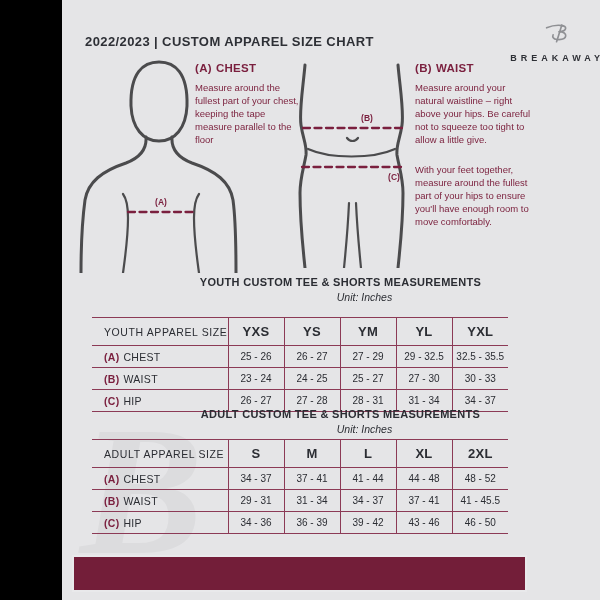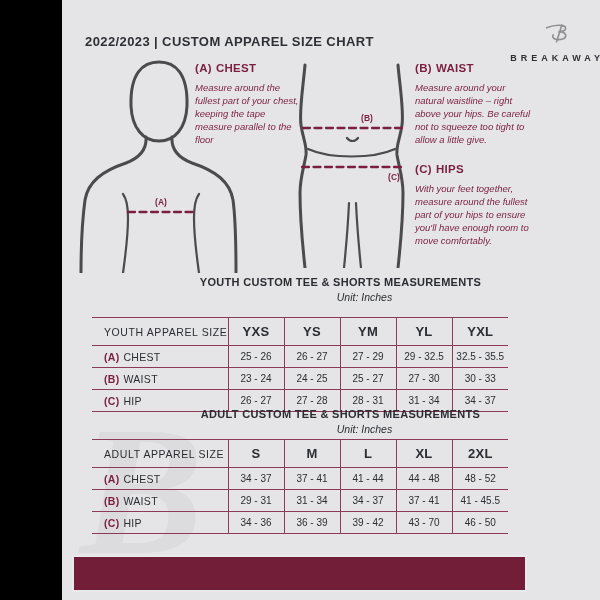--- a/index.html
+++ b/index.html
@@ -20,21 +20,21 @@
   
   .fig{position:absolute;}
   .fig path{fill:none;stroke:#4b4b4d;stroke-width:3;stroke-linecap:round;}
   .fig path.thin{stroke-width:2.2;}
   .fig .dash{stroke:#7a1f3e;stroke-width:2.3;stroke-dasharray:7 4.5;}
   .fig text{font-family:"Liberation Sans",sans-serif;font-size:8.5px;font-weight:bold;fill:#7a1f3e;}
   
   .guide{position:absolute;z-index:2;}
   .guide-h{font-size:11.5px;font-weight:bold;color:#7a1f3e;letter-spacing:.3px;margin:0 0 7px 0;}
   .guide-h .gk{margin-right:4px;}
-  .guide p{font-size:9.5px;font-style:italic;color:#7d2440;line-height:1.38;margin:0;}
+  .guide p{font-size:9.5px;color:#7d2440;line-height:1.38;margin:0;}
   
   .sec-title{position:absolute;left:0;width:100%;text-align:center;
     font-size:11px;font-weight:bold;color:#2b2d33;letter-spacing:.3px;z-index:2;}
   .sec-unit{position:absolute;left:0;width:100%;text-align:center;
     font-size:10.5px;font-style:italic;color:#2b2d33;z-index:2;padding-left:24px;}
   
   table.size-table{position:absolute;left:30px;width:416px;border-collapse:collapse;
     table-layout:fixed;z-index:2;background:transparent;}
   .size-table col.lbl{width:136px;}
   .size-table th,.size-table td{border:1.5px solid #8c3a56;color:#2b2d33;
@@ -104,23 +104,20 @@
   </div>
 
   <div class="guide" style="left:353px;top:62px;width:118px;">
     <div class="guide-h">
       <span class="gk">(B)</span><span>WAIST</span>
     </div>
     <p>Measure around your natural waistline – right above your hips. Be careful not to squeeze too tight to allow a little give.</p>
   </div>
 
   <div class="guide" style="left:353px;top:163px;width:122px;">
-    <div class="guide-h">
-      <span class="gk">(C)</span><span>HIPS</span>
-    </div>
     <p>With your feet together, measure around the fullest part of your hips to ensure you'll have enough room to move comfortably.</p>
   </div>
 
   <div class="watermark">B</div>
 
   <div class="sec-title" style="top:276px;">YOUTH CUSTOM TEE &amp; SHORTS MEASUREMENTS</div>
   <div class="sec-unit" style="top:291px;">Unit: Inches</div>
   <table class="size-table" style="top:317px;">
     <colgroup>
         <col class="lbl">
@@ -204,20 +201,20 @@
           <td>31 - 34</td>
           <td>34 - 37</td>
           <td>37 - 41</td>
           <td>41 - 45.5</td>
         </tr>
         <tr>
           <td><span class="key">(C)</span><span>HIP</span></td>
           <td>34 - 36</td>
           <td>36 - 39</td>
           <td>39 - 42</td>
-          <td>43 - 70</td>
+          <td>43 - 46</td>
           <td>46 - 50</td>
         </tr>
       </tbody>
   </table>
 
   <div class="bottom-bar"></div>
 </div>
 
 </body></html>

